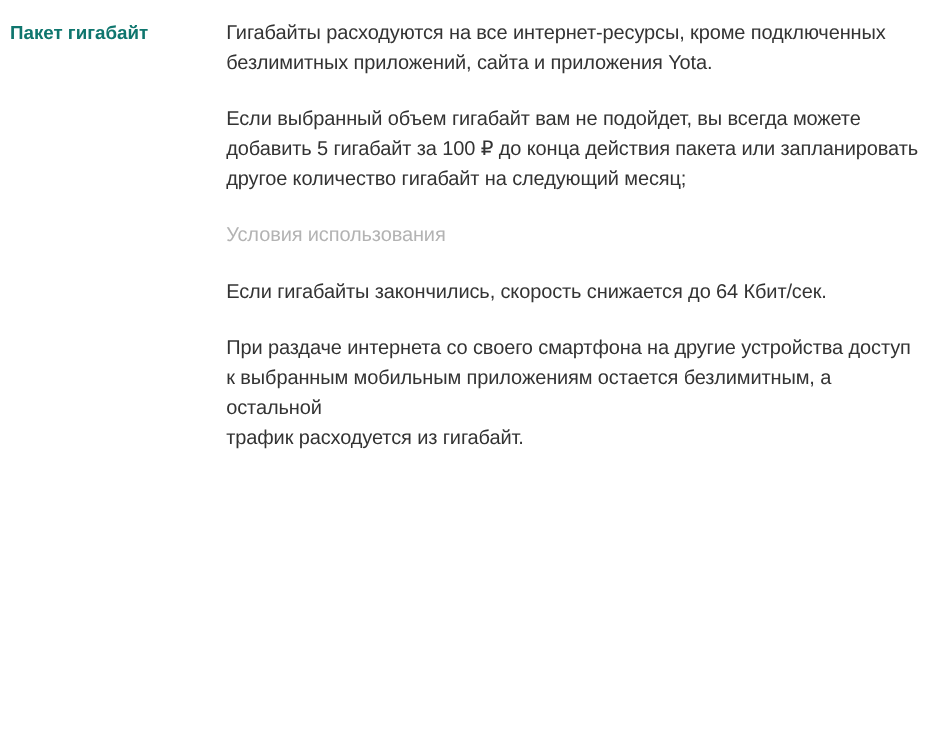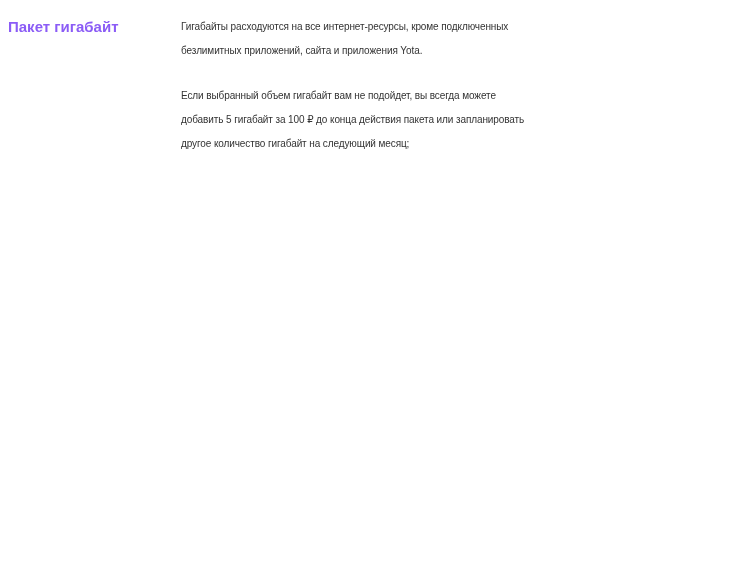--- a/index.html
+++ b/index.html
@@ -23,29 +23,29 @@
   }
   .label-col {
     width: 173px;
     flex-shrink: 0;
   }
   .section-title {
     margin: 0;
     font-size: 15px;
     line-height: 24px;
     font-weight: bold;
-    color: #8b5cf6;
+    color: #0f766e;
   }
   .content-col {
     flex: 1;
     max-width: 556px;
   }
   .para {
     margin: 0 0 21px 0;
-    font-size: 10px;
+    font-size: 16px;
     line-height: 24px;
     letter-spacing: -0.1px;
     color: #333333;
     white-space: pre-line;
   }
   .para.muted {
     color: #b3b3b3;
   }
 </style>
 </head>
@@ -54,14 +54,19 @@
 <div class="section">
   <div class="label-col">
     <h3 class="section-title">Пакет гигабайт</h3>
   </div>
   <div class="content-col">
     <p class="para">Гигабайты расходуются на все интернет-ресурсы, кроме подключенных
 безлимитных приложений, сайта и приложения Yota.</p>
     <p class="para">Если выбранный объем гигабайт вам не подойдет, вы всегда можете
 добавить 5 гигабайт за 100 ₽ до конца действия пакета или запланировать
 другое количество гигабайт на следующий месяц;</p>
+    <p class="para muted">Условия использования</p>
+    <p class="para">Если гигабайты закончились, скорость снижается до 64 Кбит/сек.</p>
+    <p class="para">При раздаче интернета со своего смартфона на другие устройства доступ
+к выбранным мобильным приложениям остается безлимитным, а остальной
+трафик расходуется из гигабайт.</p>
   </div>
 </div>
 
 </body></html>

